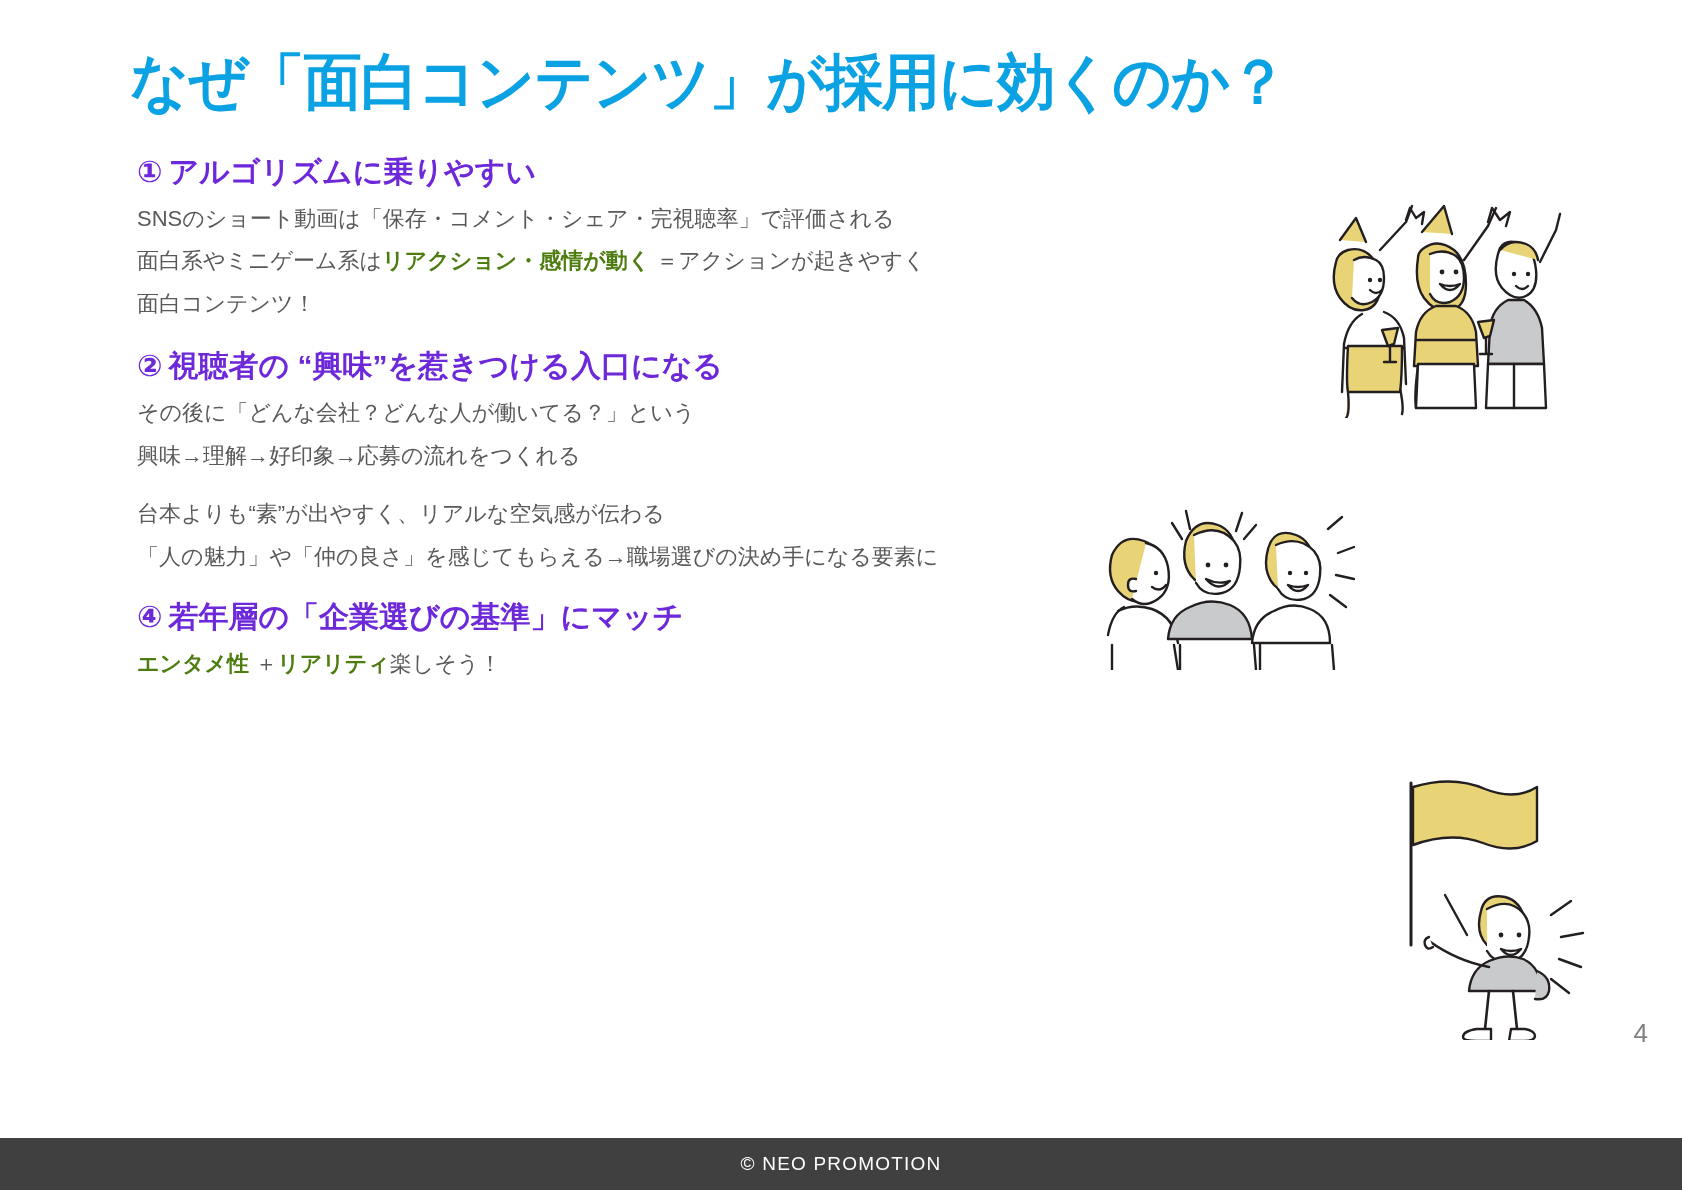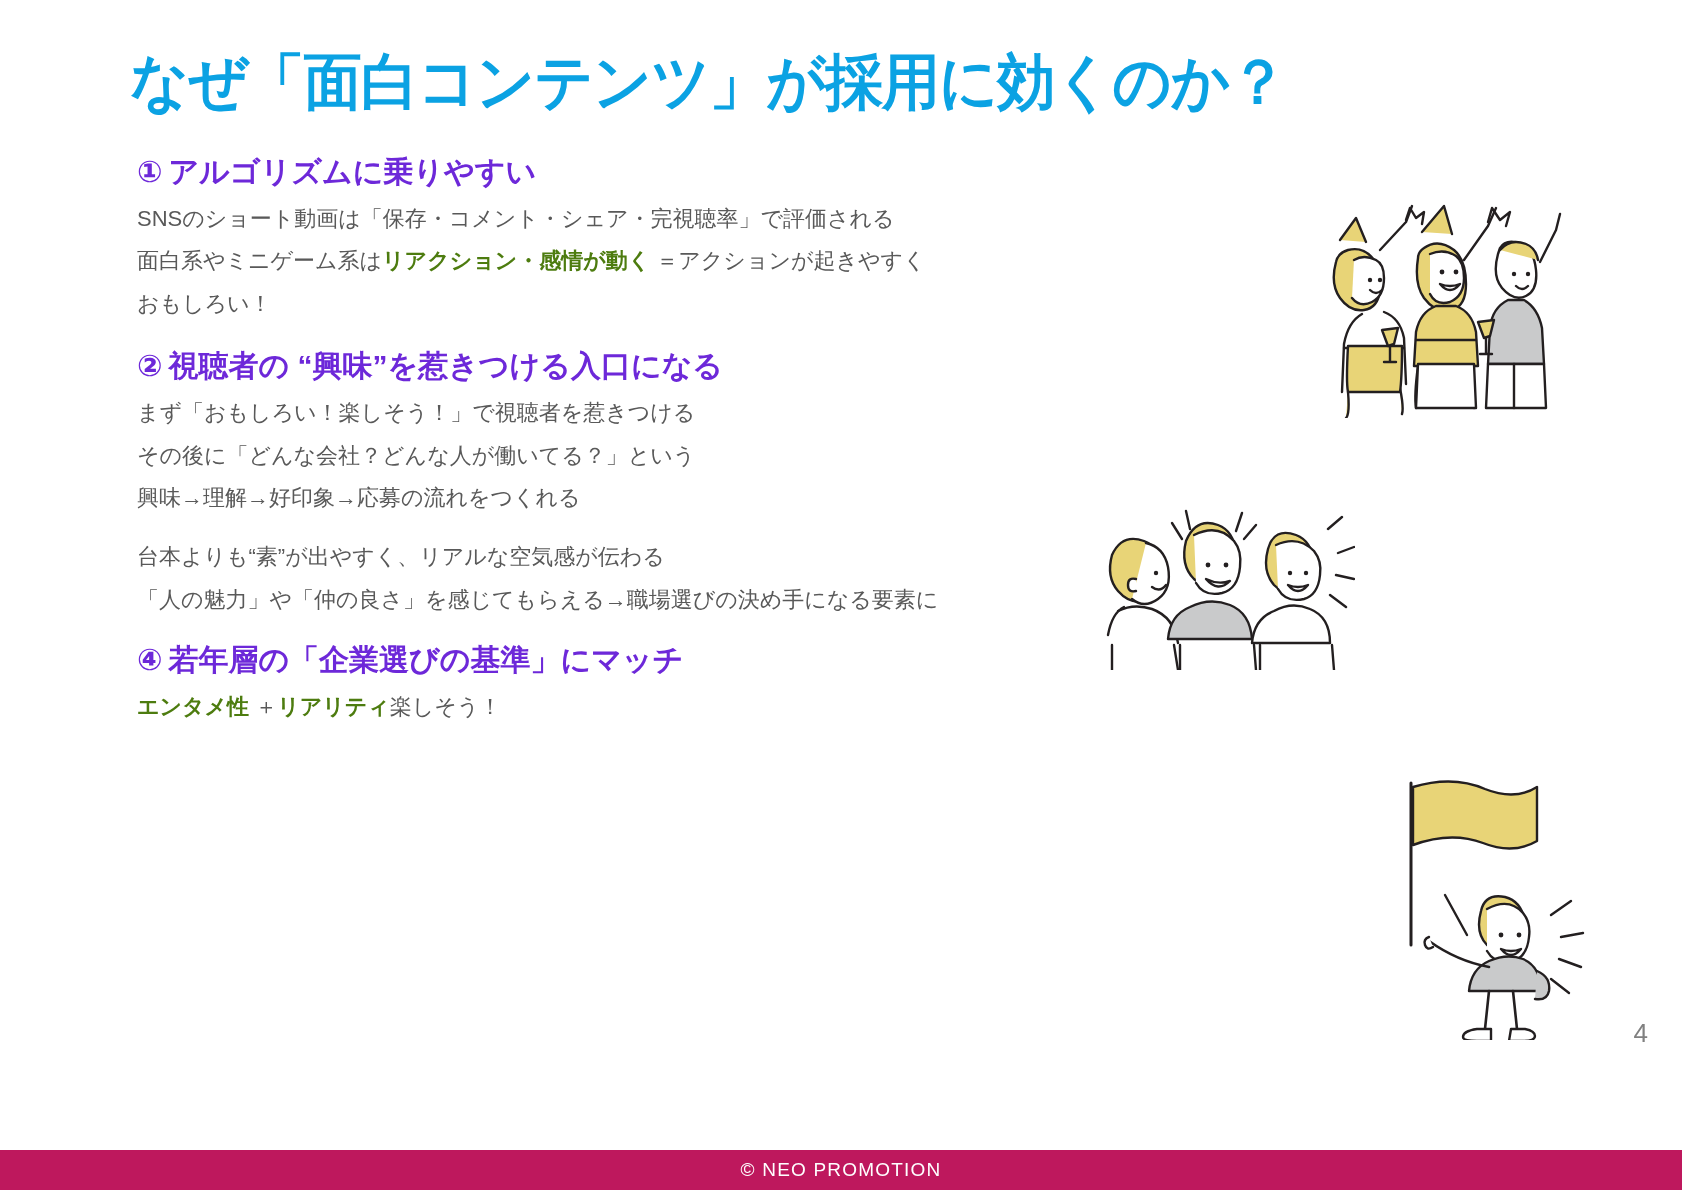--- a/index.html
+++ b/index.html
@@ -82,22 +82,22 @@
     font-size: 26px;
     color: #808080;
   }
 
   
   #footer {
     position: absolute;
     left: 0;
     bottom: 0;
     width: 1682px;
-    height: 40px;
-    background: #be185d;
+    height: 52px;
+    background: #404040;
     display: flex;
     align-items: center;
     justify-content: center;
   }
   #footer-text {
     color: #ffffff;
     font-size: 19px;
     letter-spacing: 1.2px;
   }
 </style>
@@ -106,25 +106,24 @@
 
 <div id="slide">
 
   <div id="title">なぜ「面白コンテンツ」が採用に効くのか？</div>
 
   <div id="content">
       <div class="section" id="sec1">
         <div class="sec-head"><span class="num">①</span><span>アルゴリズムに乗りやすい</span></div>
         <div class="body-line"><span>SNSのショート動画は「保存・コメント・シェア・完視聴率」で評価される</span></div>
         <div class="body-line"><span>面白系やミニゲーム系は</span><b>リアクション・感情が動く</b><span> ＝アクションが起きやすく</span></div>
-        <div class="body-line"><span>おもしろい！</span></div>
+        <div class="body-line"><span>面白コンテンツ！</span></div>
       </div>
       <div class="section" id="sec2">
         <div class="sec-head"><span class="num">②</span><span>視聴者の “興味”を惹きつける入口になる</span></div>
-        <div class="body-line"><span>まず「おもしろい！楽しそう！」で視聴者を惹きつける</span></div>
         <div class="body-line"><span>その後に「どんな会社？どんな人が働いてる？」という</span></div>
         <div class="body-line"><span>興味→理解→好印象→応募の流れをつくれる</span></div>
       </div>
       <div class="section" id="sec3">
         <div class="body-line"><span>台本よりも“素”が出やすく、リアルな空気感が伝わる</span></div>
         <div class="body-line"><span>「人の魅力」や「仲の良さ」を感じてもらえる→職場選びの決め手になる要素に</span></div>
       </div>
       <div class="section" id="sec4">
         <div class="sec-head"><span class="num">④</span><span>若年層の「企業選びの基準」にマッチ</span></div>
         <div class="body-line"><b>エンタメ性</b><span> ＋</span><b>リアリティ</b><span>楽しそう！</span></div>

